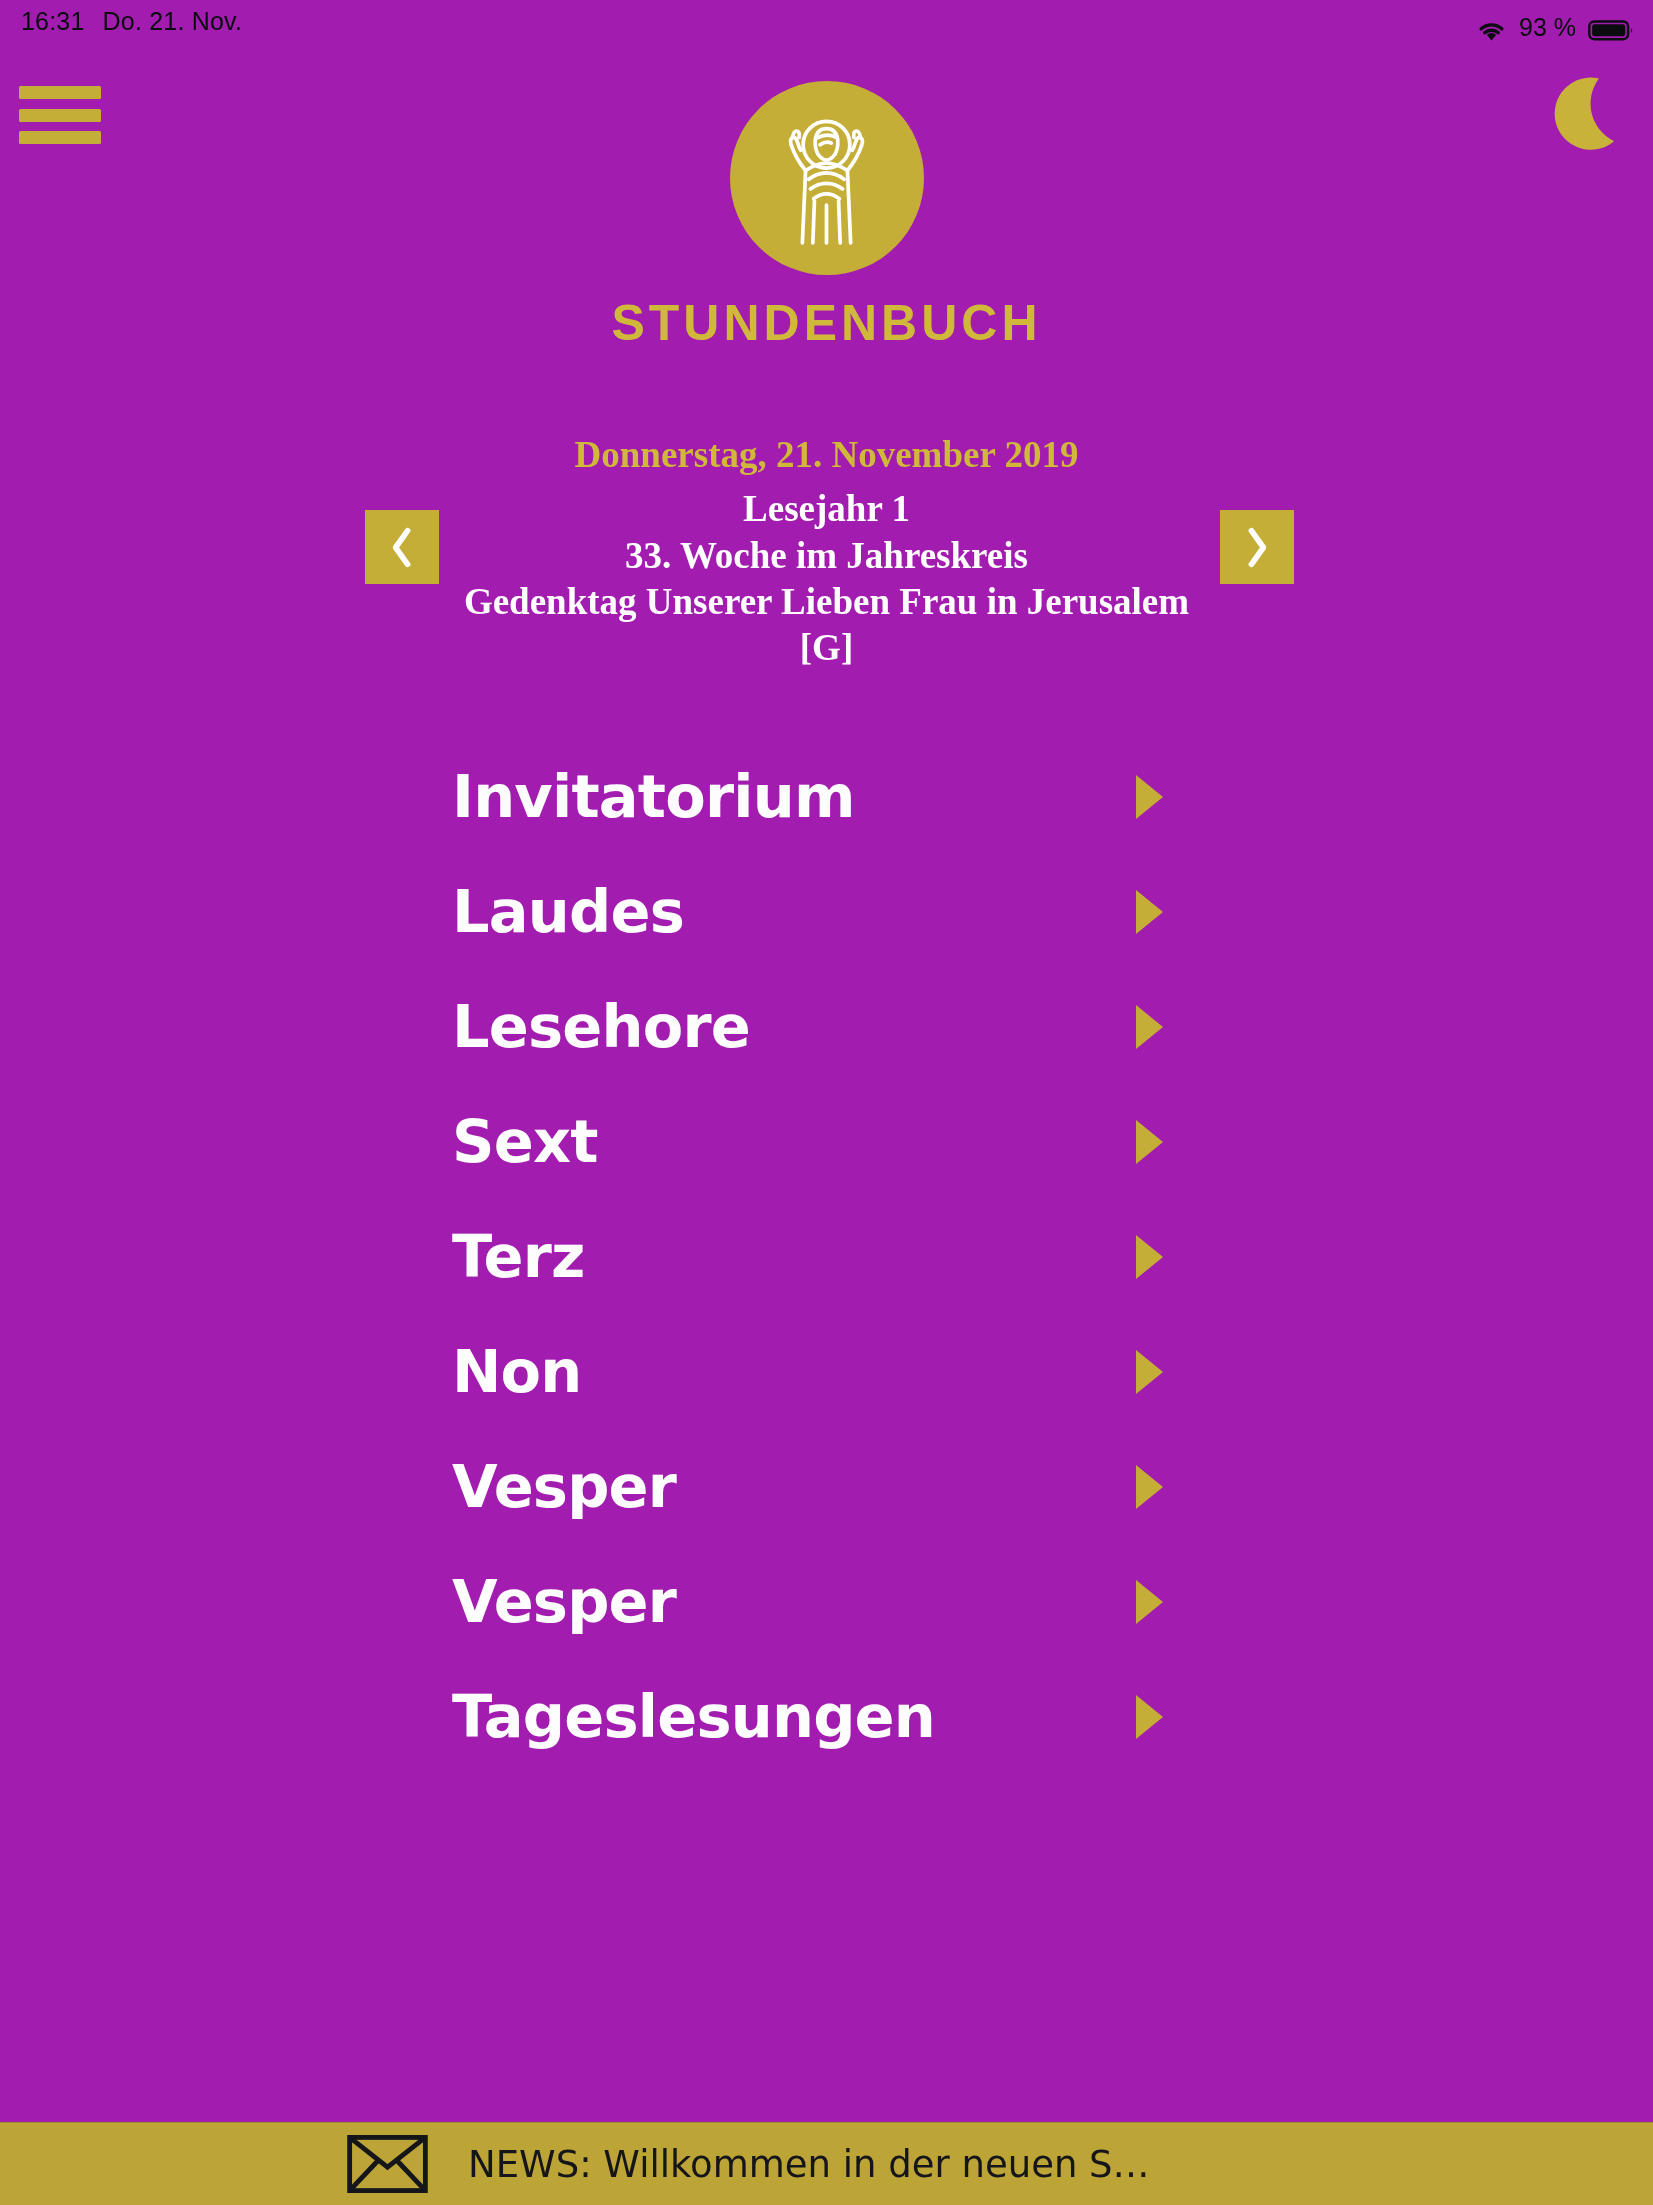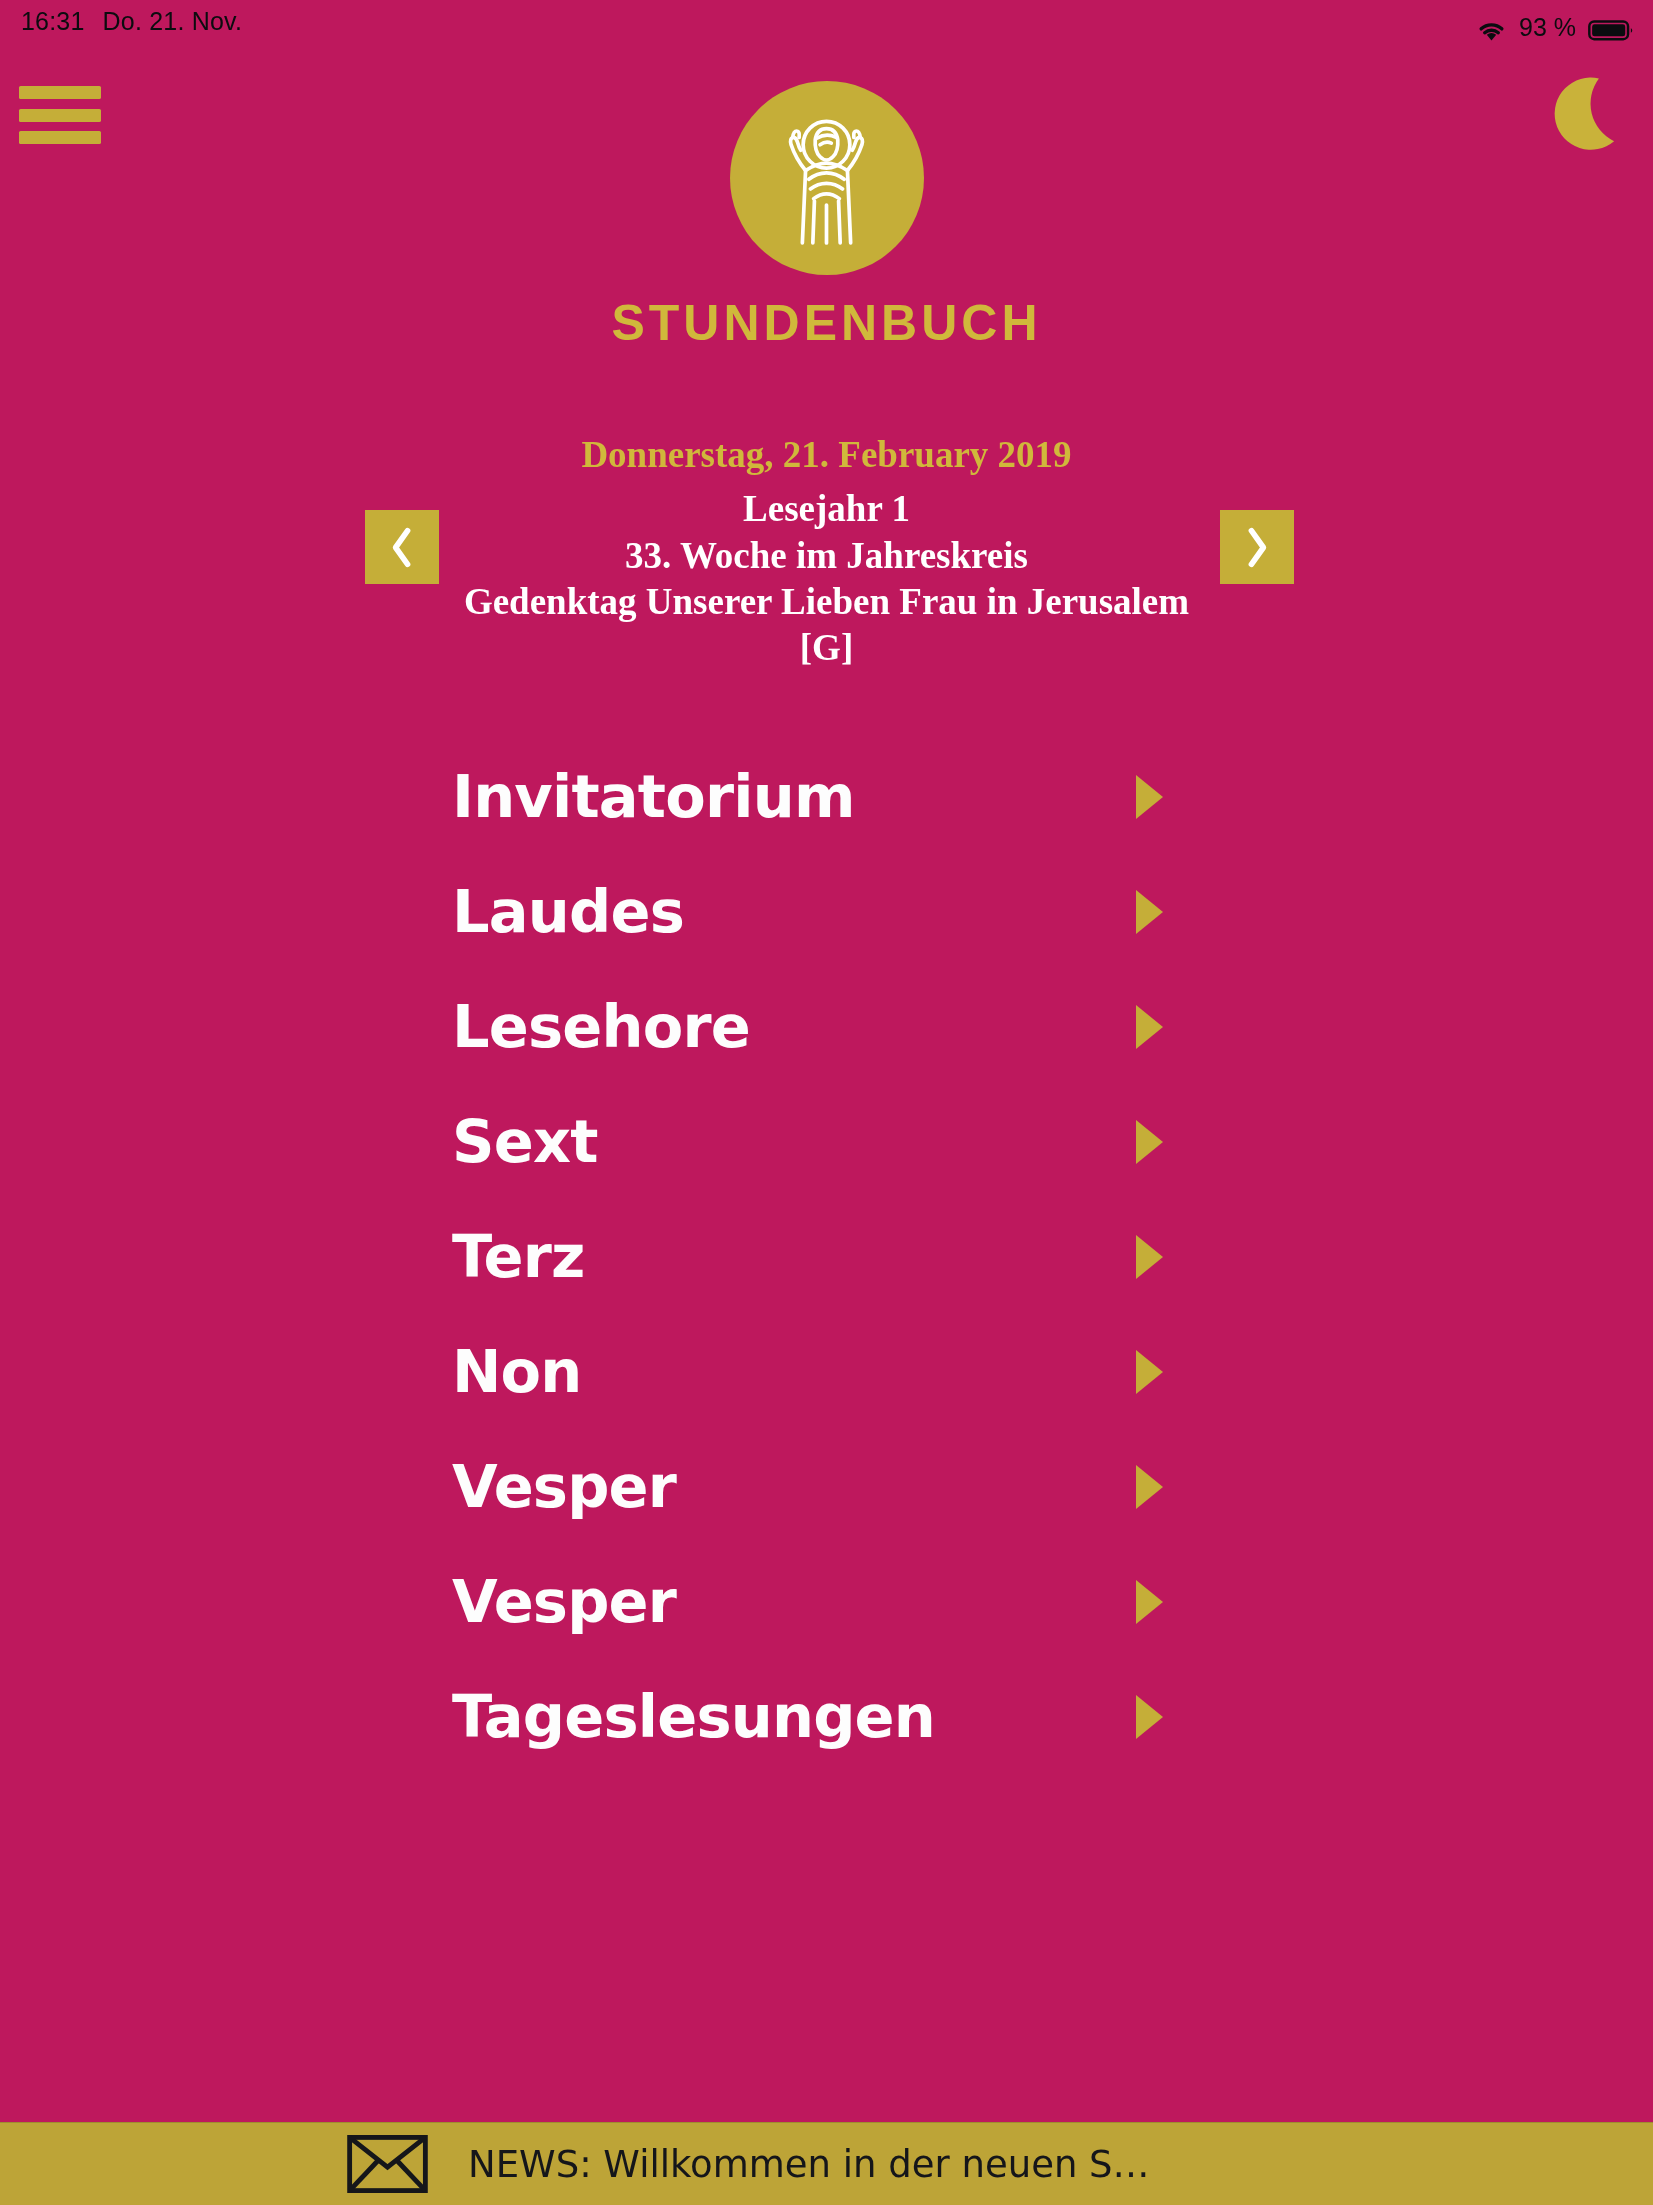--- a/index.html
+++ b/index.html
@@ -5,21 +5,21 @@
 <style>
   html, body {
     margin: 0;
     padding: 0;
     background: #2b2d33;
   }
   #screen {
     position: relative;
     width: 1653px;
     height: 2205px;
-    background: #be185d;
+    background: #a21caf;
     overflow: hidden;
     font-family: "Liberation Sans", sans-serif;
     -webkit-font-smoothing: antialiased;
   }
 
   
   #statusbar {
     position: absolute;
     left: 0; top: 0;
     width: 1653px; height: 42px;
@@ -252,21 +252,21 @@
           <path d="M85 128 L83 180"></path>
           <path d="M115 128 L117 180"></path>
           <path d="M100 133 L100 180"></path>
         </g>
       </svg>
     </div>
     <div id="brand-title">STUNDENBUCH</div>
   </div>
 
   <div id="dateblock">
-    <div class="db-date">Donnerstag, 21. February 2019</div>
+    <div class="db-date">Donnerstag, 21. November 2019</div>
     <div class="db-line">Lesejahr 1</div>
     <div class="db-line">33. Woche im Jahreskreis</div>
     <div class="db-line">Gedenktag Unserer Lieben Frau in Jerusalem</div>
     <div class="db-line">[G]</div>
   </div>
 
   <div id="prev-day">
     <span>
       <svg class="chev" viewBox="0 0 40 58">
         <path d="M27 8 L12 29 L27 50" fill="none" stroke="#ffffff" stroke-width="7" stroke-linecap="round" stroke-linejoin="round"></path>

